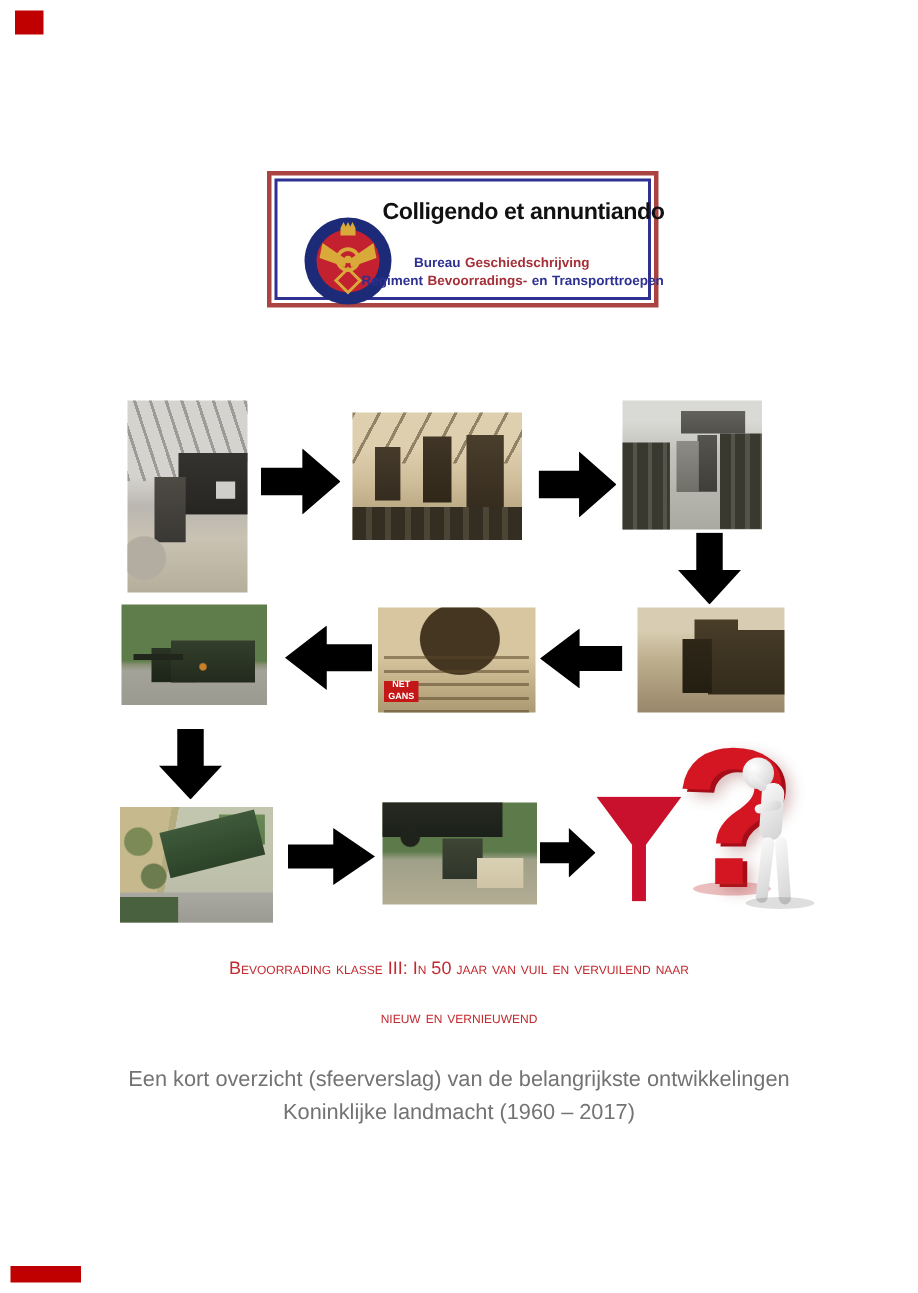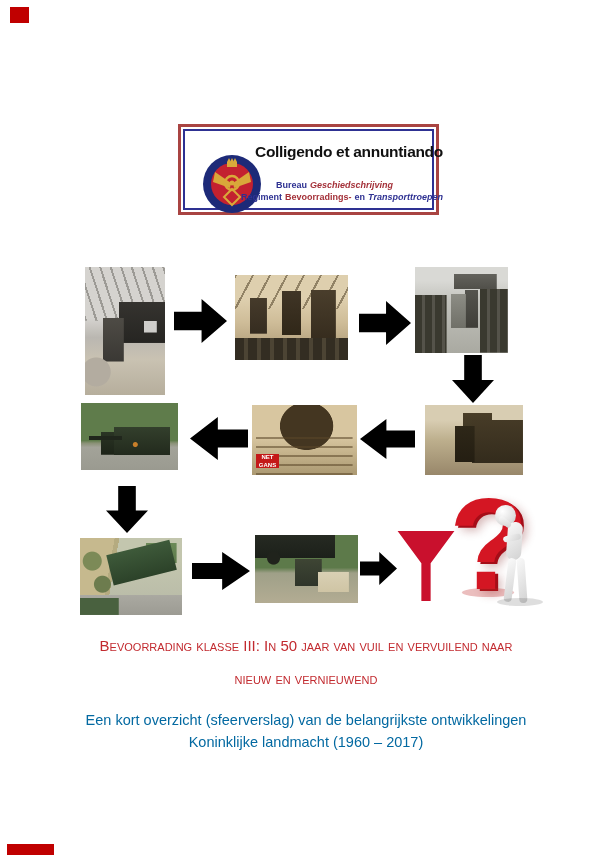--- a/index.html
+++ b/index.html
@@ -5,33 +5,33 @@
   html,body{margin:0;padding:0;background:#ffffff;}
   #page{position:relative;width:612px;height:862px;background:#ffffff;overflow:hidden;
         font-family:"Liberation Sans",sans-serif;}
 
   
   .corner-mark{position:absolute;background:#c00000;}
   .mark-tl{left:10px;top:7px;width:19px;height:16px;}
   .mark-bl{left:7px;top:844px;width:47px;height:11px;}
 
   
-  .logobox{position:absolute;left:178px;top:124px;width:261px;height:91px;
+  .logobox{position:absolute;left:178px;top:114px;width:261px;height:91px;
            border:3px solid #a94442;background:#ffffff;box-sizing:border-box;}
   .logobox-inner{position:absolute;left:2px;top:2px;right:2px;bottom:2px;
            border:2px solid #2e3192;background:#ffffff;}
   .emblem{position:absolute;left:17px;top:23px;width:60px;height:60px;}
   .motto{position:absolute;left:70px;right:4px;top:12px;text-align:center;
          font-weight:bold;font-size:15.5px;letter-spacing:-0.3px;color:#111;white-space:nowrap;}
   .sublines{position:absolute;left:56px;right:4px;top:48px;text-align:center;
             font-weight:bold;font-size:9px;line-height:12px;white-space:nowrap;}
   .w-blue{color:#2e3192;}
   .w-red{color:#a43139;}
   .sublines span{margin-right:3px;}
-  .sublines span:last-child{margin-right:0;font-style:italic;}
+  .sublines span:last-child{margin-right:0;}
 
   
   .photo{position:absolute;}
   .p1{left:85px;top:267px;width:80px;height:128px;background:
       radial-gradient(circle at 14% 82%, #b3aca0 0 14px, rgba(0,0,0,0) 15px),
       linear-gradient(#4e4b45,#3a3834) 30% 60% / 26% 34% no-repeat,
       linear-gradient(#cfcecb,#cfcecb) 88% 46% / 16% 9% no-repeat,
       linear-gradient(#35332f,#262522) 100% 40% / 58% 32% no-repeat,
       repeating-linear-gradient(72deg, rgba(110,108,102,.55) 0 2px, rgba(0,0,0,0) 2px 10px) 0 0 / 100% 42% no-repeat,
       linear-gradient(180deg,#d5d3cf 0 40%, #bab7b1 55%, #c9c2b2 72%, #b6ae9c 100%);}
@@ -110,23 +110,23 @@
   .fig-torso{left:12px;top:17px;width:15px;height:38px;border-radius:7px;transform:rotate(4deg);}
   .fig-arm{left:3px;top:14px;width:14px;height:6px;border-radius:3px;transform:rotate(40deg);}
   .fig-arm2{left:8px;top:30px;width:18px;height:6px;border-radius:3px;transform:rotate(-12deg);}
   .fig-leg-l{left:11px;top:53px;width:8px;height:44px;border-radius:4px;transform:rotate(7deg);}
   .fig-leg-r{left:23px;top:53px;width:8px;height:45px;border-radius:4px;transform:rotate(-4deg);}
   .fig-shadow{position:absolute;left:497px;top:598px;width:46px;height:8px;border-radius:50%;
       background:rgba(0,0,0,.13);}
 
   
   .doc-title{position:absolute;left:0;right:0;top:629px;text-align:center;color:#c22a2f;
-      font-variant:small-caps;font-weight:normal;font-size:15px;line-height:33px;}
+      font-variant:small-caps;font-weight:normal;font-size:12px;line-height:33px;}
   .doc-title div{white-space:nowrap;}
-  .intro{position:absolute;left:0;right:0;top:709px;text-align:center;color:#0369a1;
+  .intro{position:absolute;left:0;right:0;top:709px;text-align:center;color:#737373;
       font-size:14.5px;line-height:22px;}
   .intro div{white-space:nowrap;}
 </style>
 </head>
 <body>
 
 <div id="page">
 
   <div class="corner-mark mark-tl"></div>
   <div class="corner-mark mark-bl"></div>

